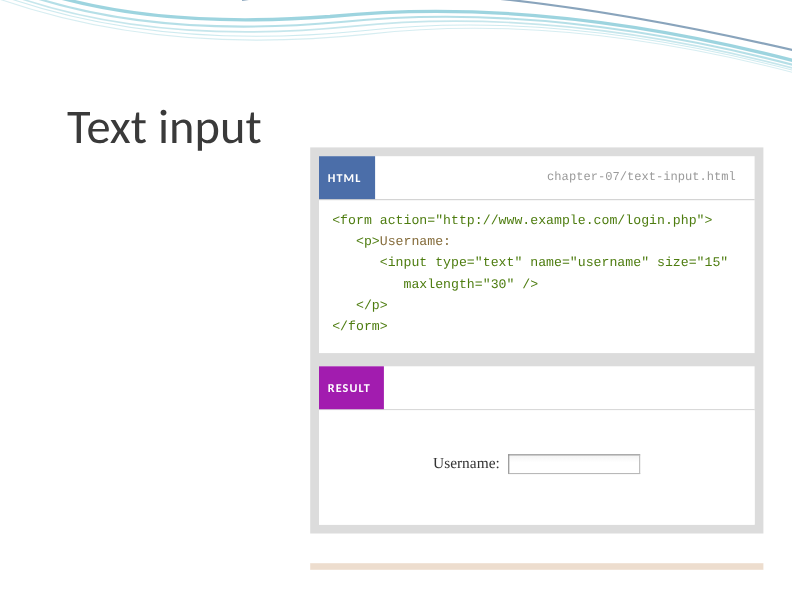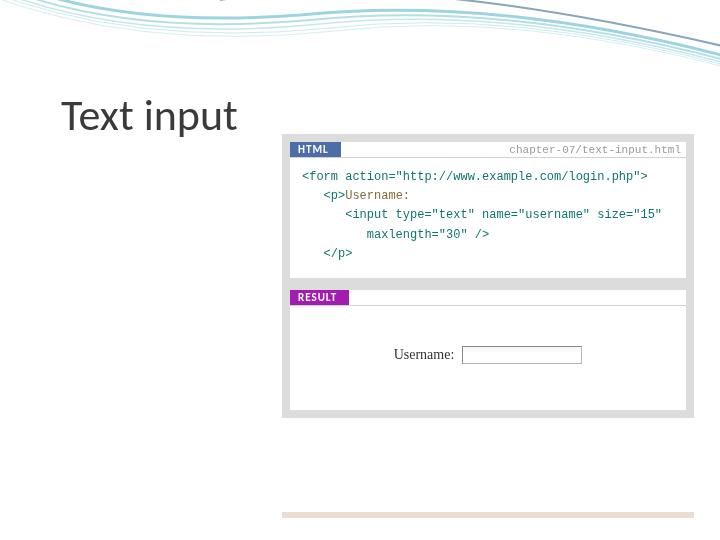--- a/index.html
+++ b/index.html
@@ -37,50 +37,50 @@
   }
   .code-panel {
     background: #ffffff;
     position: relative;
   }
   .code-header {
     display: flex;
     justify-content: space-between;
     align-items: center;
     border-bottom: 1px solid #d0d0d0;
-    height: 16px;
+    height: 40px;
   }
   .badge {
     background: #4b6ea9;
     color: #ffffff;
     font-size: 11px;
     font-weight: bold;
     letter-spacing: 1px;
     padding: 4px 12px 4px 8px;
     height: 100%;
     display: flex;
     align-items: center;
   }
   .badge.gray {
     background: #a21caf;
   }
   .filename {
     color: #9a9a9a;
     font-size: 11px;
     font-family: "Courier New", monospace;
-    padding-right: 5px;
+    padding-right: 17px;
   }
   .code-body {
     padding: 10px 12px 14px 12px;
     font-family: "Courier New", monospace;
     font-size: 12px;
     line-height: 1.6;
   }
   .line { white-space: pre; }
-  .t-tag { color: #0f766e; }
+  .t-tag { color: #4d7c0f; }
   .t-text { color: #846b3a; }
   .gap {
     height: 12px;
     background: #dcdcdc;
   }
   .result-body {
     background: #ffffff;
     padding: 40px 0 46px 0;
     display: flex;
     justify-content: center;
@@ -132,20 +132,21 @@
     <div class="code-header">
       <div class="badge">HTML</div>
       <div class="filename">chapter-07/text-input.html</div>
     </div>
     <div class="code-body">
       <div class="line"><span class="t-tag">&lt;form action="http://www.example.com/login.php"&gt;</span></div>
       <div class="line"><span class="t-tag">   &lt;p&gt;</span><span class="t-text">Username:</span></div>
       <div class="line"><span class="t-tag">      &lt;input type="text" name="username" size="15"</span></div>
       <div class="line"><span class="t-tag">         maxlength="30" /&gt;</span></div>
       <div class="line"><span class="t-tag">   &lt;/p&gt;</span></div>
+      <div class="line"><span class="t-tag">&lt;/form&gt;</span></div>
     </div>
   </div>
 
   <div class="gap"></div>
 
   <div class="code-panel">
     <div class="code-header">
       <div class="badge gray">RESULT</div>
     </div>
     <div class="result-body">

